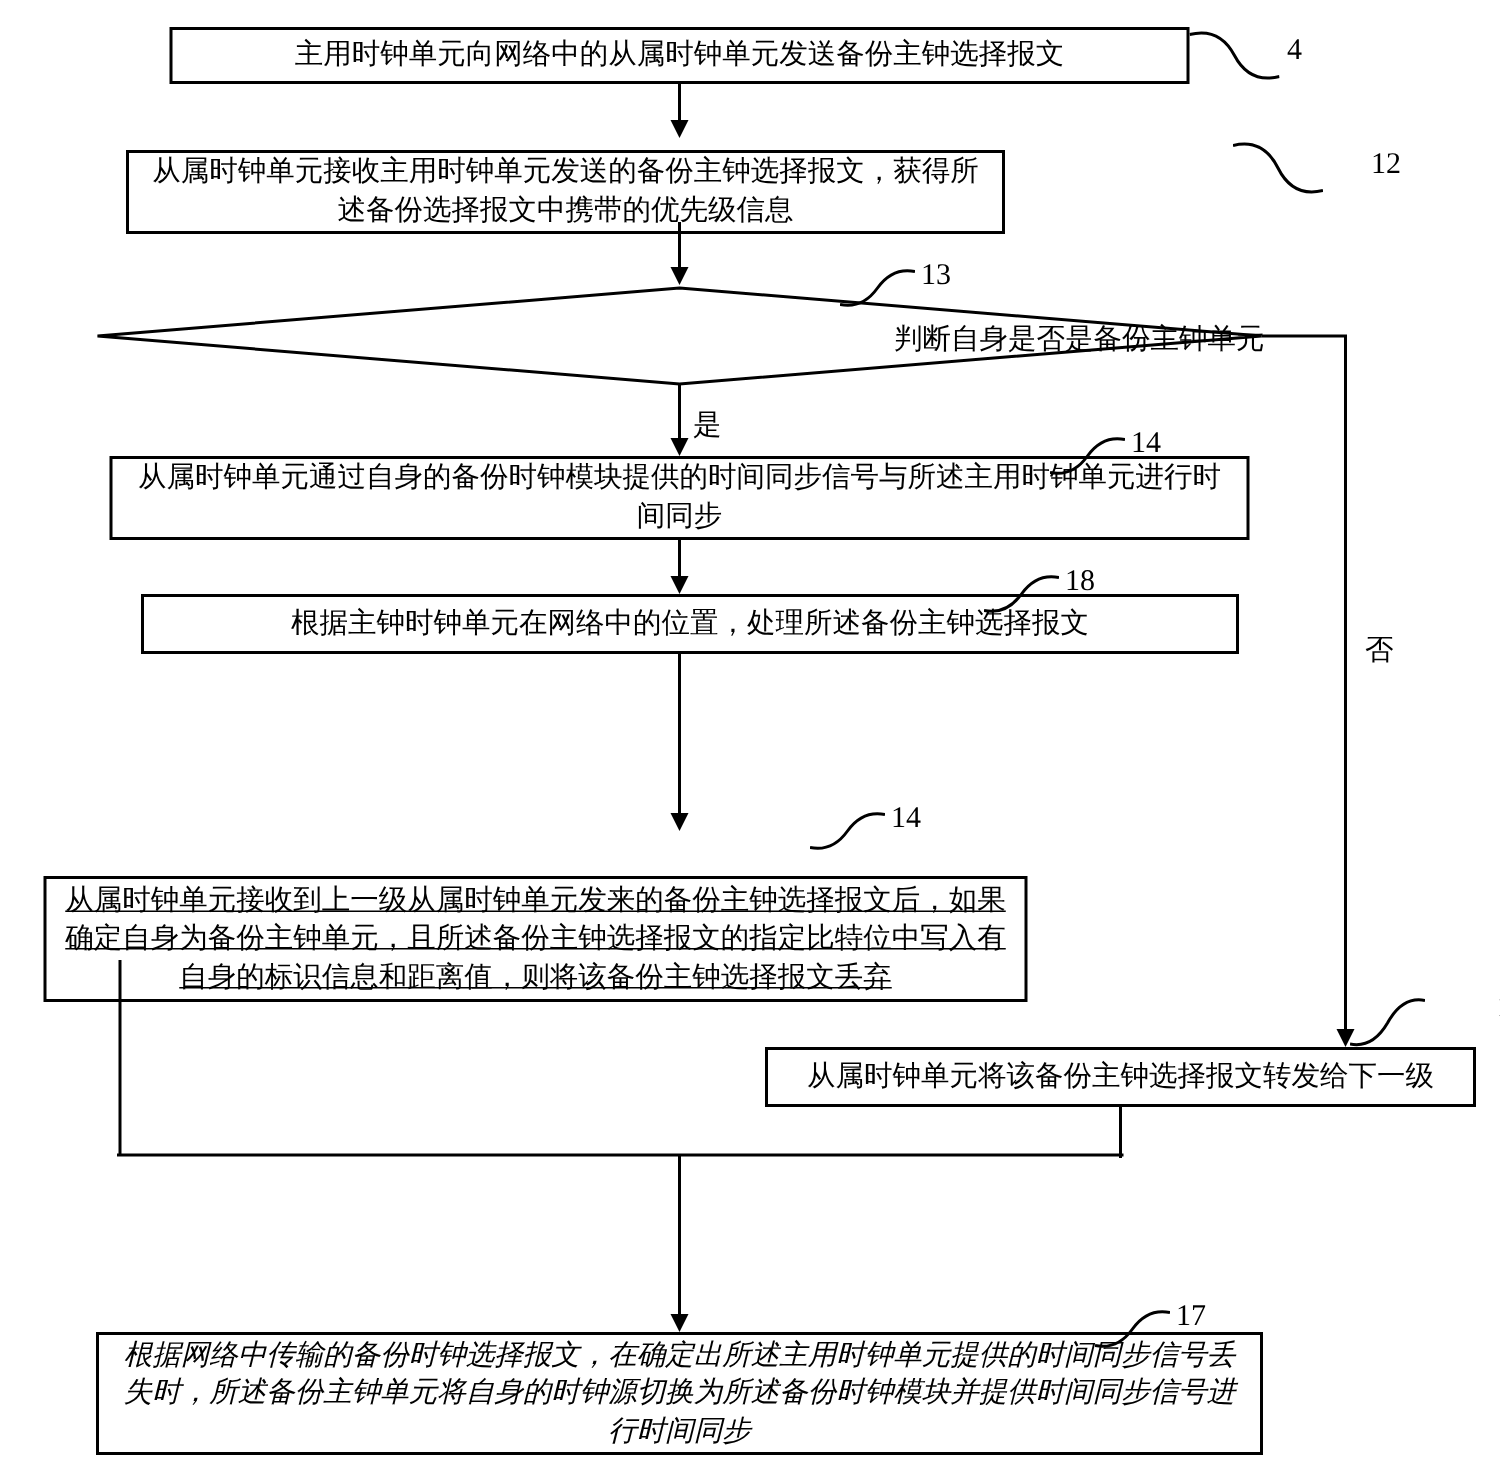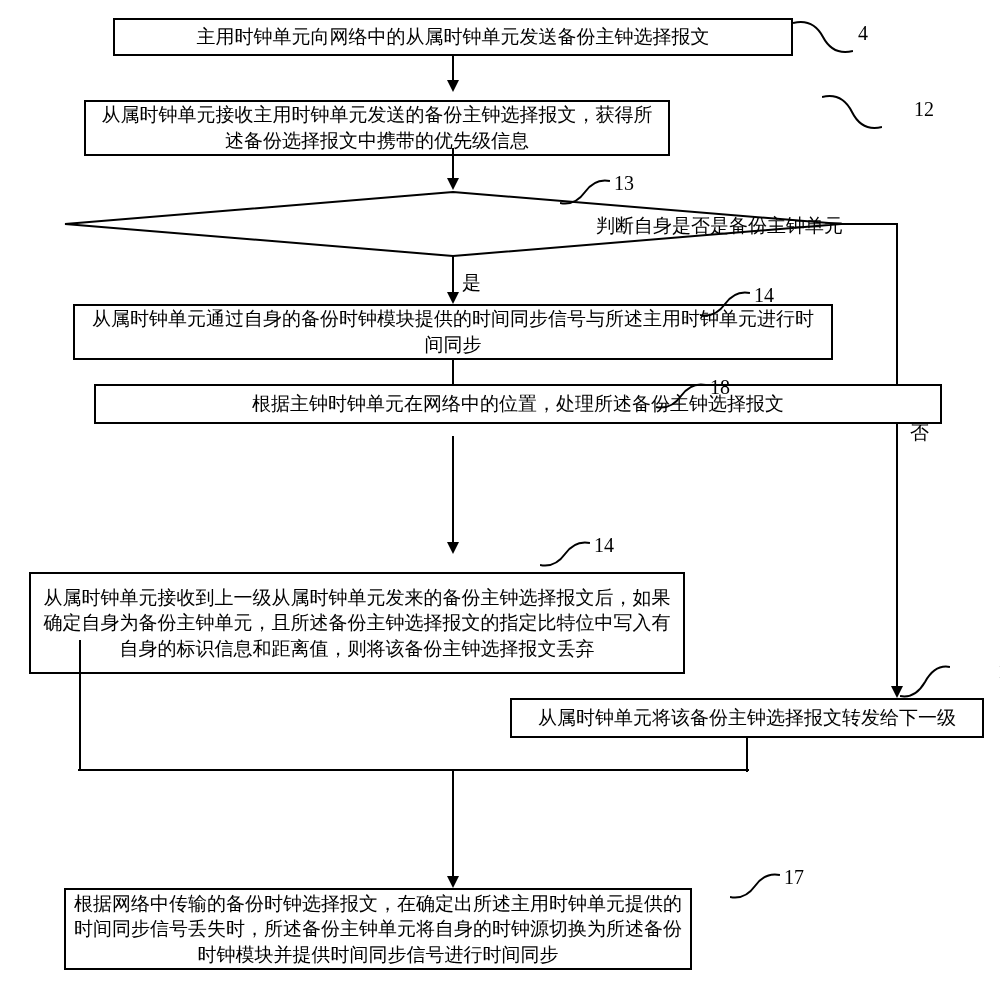--- a/index.html
+++ b/index.html
@@ -112,34 +112,34 @@
 <svg class="curve" style="left:700px; top:290px; width:50px; height:30px;">
   <path d="M0,25 Q15,28 25,14 Q35,0 50,3" stroke="#000" stroke-width="2" fill="none"></path>
 </svg>
 <div class="step-label" style="left:754px; top:284px;">14</div>
 
 <svg class="arrow" style="left:447px; top:360px; width:12px; height:36px;">
   <line x1="6" y1="0" x2="6" y2="28" stroke="#000" stroke-width="2"></line>
   <polygon points="6,36 0,24 12,24" fill="#000"></polygon>
 </svg>
 
-<div class="box" style="left:94px; top:384px; width:848px; height:40px;">
+<div class="box" style="left:94px; top:396px; width:732px; height:40px;">
   <span>根据主钟时钟单元在网络中的位置，处理所述备份主钟选择报文</span>
 </div>
 <svg class="curve" style="left:656px; top:382px; width:50px; height:30px;">
   <path d="M0,25 Q15,28 25,14 Q35,0 50,3" stroke="#000" stroke-width="2" fill="none"></path>
 </svg>
 <div class="step-label" style="left:710px; top:376px;">18</div>
 
 <svg class="arrow" style="left:447px; top:436px; width:12px; height:118px;">
   <line x1="6" y1="0" x2="6" y2="110" stroke="#000" stroke-width="2"></line>
   <polygon points="6,118 0,106 12,106" fill="#000"></polygon>
 </svg>
 
-<div class="box" style="left:29px; top:572px; width:656px; height:102px;">
+<div class="box" style="left:29px; top:584px; width:656px; height:84px;text-decoration:underline;">
   <span>从属时钟单元接收到上一级从属时钟单元发来的备份主钟选择报文后，如果确定自身为备份主钟单元，且所述备份主钟选择报文的指定比特位中写入有自身的标识信息和距离值，则将该备份主钟选择报文丢弃</span>
 </div>
 <svg class="curve" style="left:540px; top:540px; width:50px; height:30px;">
   <path d="M0,25 Q15,28 25,14 Q35,0 50,3" stroke="#000" stroke-width="2" fill="none"></path>
 </svg>
 <div class="step-label" style="left:594px; top:534px;">14</div>
 
 <svg class="arrow" style="left:74px; top:640px; width:12px; height:130px;">
   <line x1="6" y1="0" x2="6" y2="130" stroke="#000" stroke-width="2"></line>
 </svg>
@@ -158,19 +158,19 @@
 
 <svg class="arrow" style="left:78px; top:768px; width:671px; height:8px;">
   <line x1="0" y1="2" x2="671" y2="2" stroke="#000" stroke-width="2"></line>
 </svg>
 
 <svg class="arrow" style="left:447px; top:770px; width:12px; height:118px;">
   <line x1="6" y1="0" x2="6" y2="110" stroke="#000" stroke-width="2"></line>
   <polygon points="6,118 0,106 12,106" fill="#000"></polygon>
 </svg>
 
-<div class="box" style="left:64px; top:888px; width:628px; height:82px;">
+<div class="box" style="left:64px; top:888px; width:778px; height:82px;font-style:italic;">
   <span>根据网络中传输的备份时钟选择报文，在确定出所述主用时钟单元提供的时间同步信号丢失时，所述备份主钟单元将自身的时钟源切换为所述备份时钟模块并提供时间同步信号进行时间同步</span>
 </div>
 <svg class="curve" style="left:730px; top:872px; width:50px; height:30px;">
   <path d="M0,25 Q15,28 25,14 Q35,0 50,3" stroke="#000" stroke-width="2" fill="none"></path>
 </svg>
 <div class="step-label" style="left:784px; top:866px;">17</div>
 
 </body></html>

